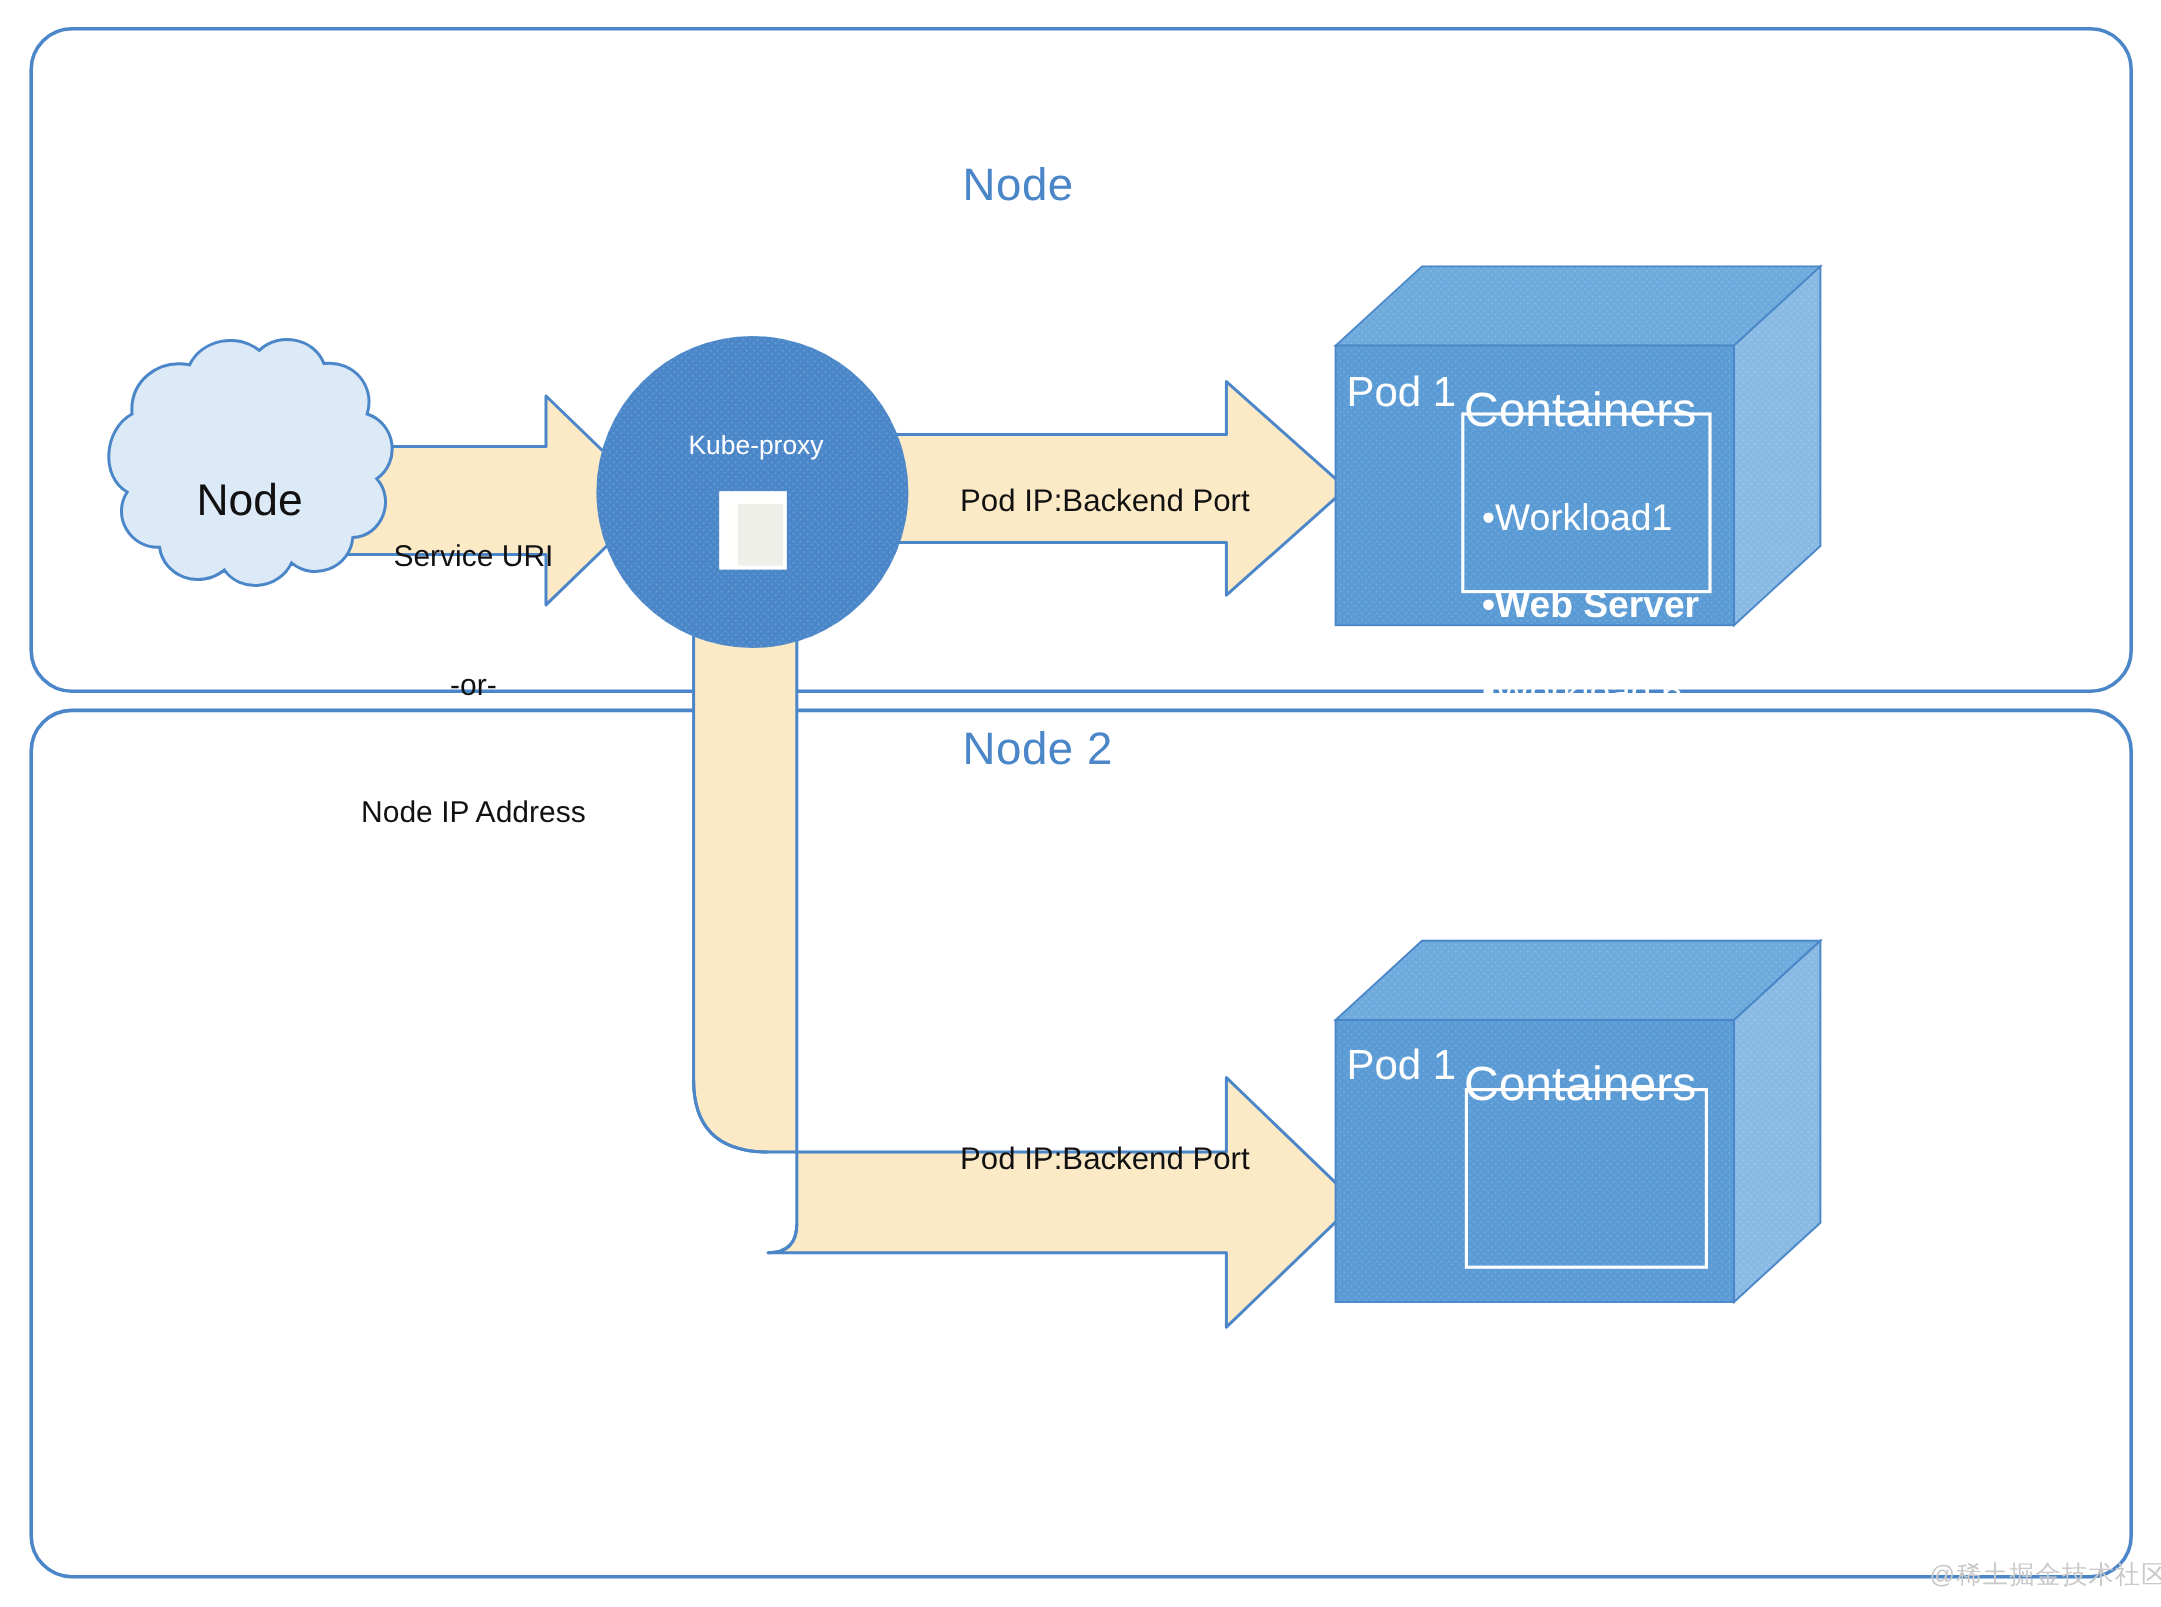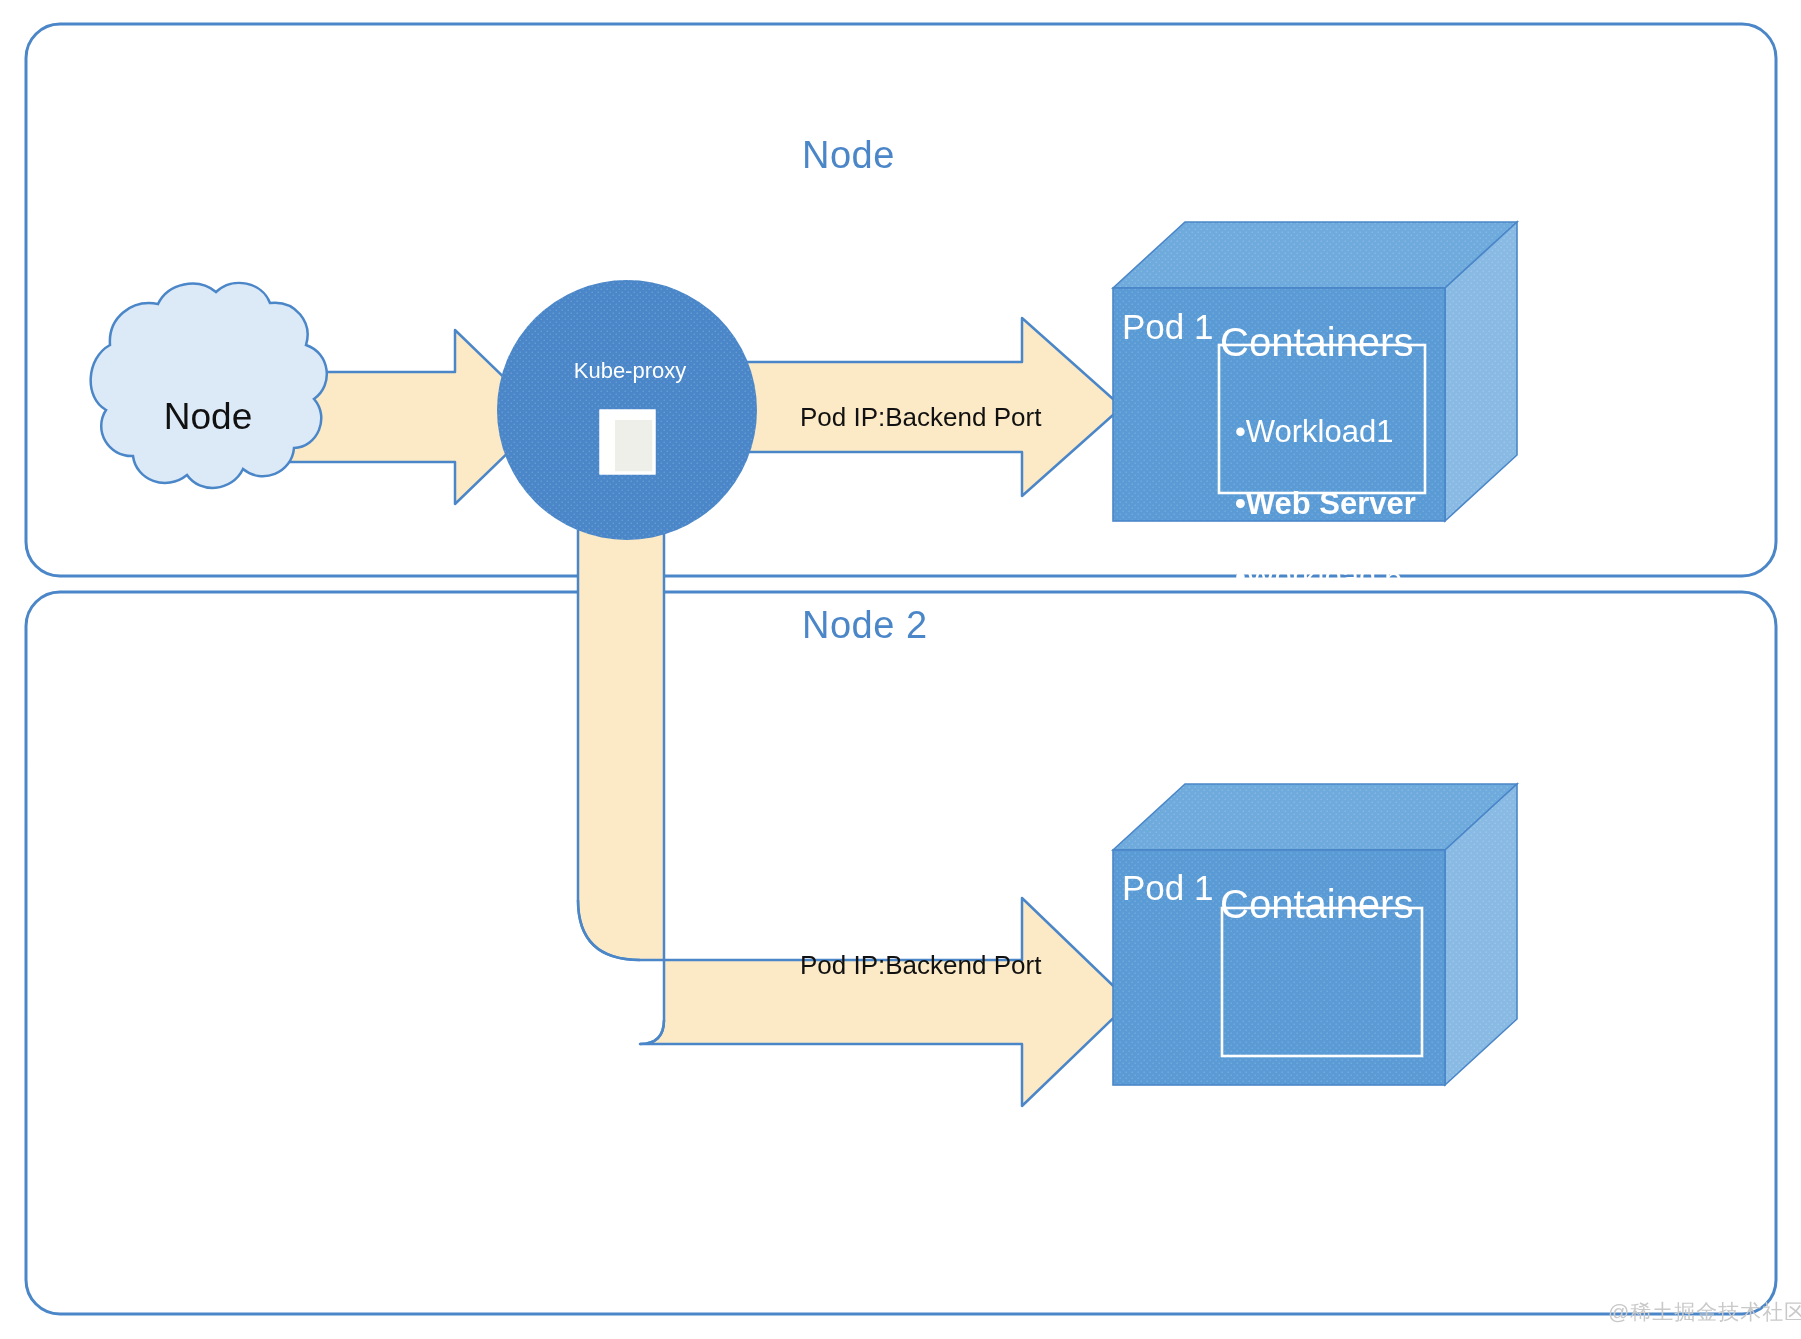--- a/index.html
+++ b/index.html
@@ -139,20 +139,25 @@
   </svg>
 
   <div class="lbl node-title" style="left:802px;top:134px;">Node</div>
 
   <div class="lbl node-title" style="left:802px;top:604px;">Node 2</div>
 
   <div class="lbl users-label" style="left:118px;top:396px;width:180px;text-align:center;">Node</div>
 
   <div class="lbl kube-label" style="left:550px;top:358px;width:160px;text-align:center;">Kube-proxy</div>
 
+  <div class="lbl arrow-label" style="left:292px;top:376px;width:205px;">
+    <div>Service URI</div>
+    <div>-or-</div>
+    <div>Node IP Address</div>
+  </div>
 
   <div class="lbl arrow-label-big" style="left:800px;top:402px;">Pod IP:Backend Port</div>
 
   <div class="lbl arrow-label-big" style="left:800px;top:950px;">Pod IP:Backend Port</div>
 
   <div class="lbl pod-name" style="left:1122px;top:307px;">Pod 1</div>
   <div class="lbl containers-title" style="left:1220px;top:320px;">Containers</div>
   <div class="lbl" style="left:1235px;top:378px;">
     <div class="wl"><span>•</span><span>Workload1</span></div>
     <div class="wl bold"><span>•</span><span>Web Server</span></div>

